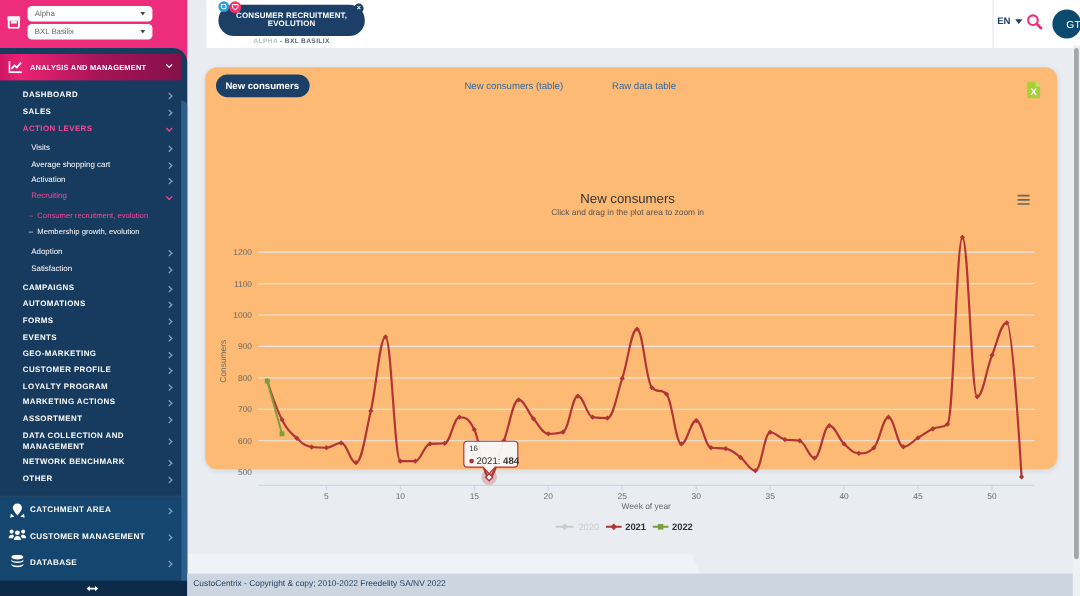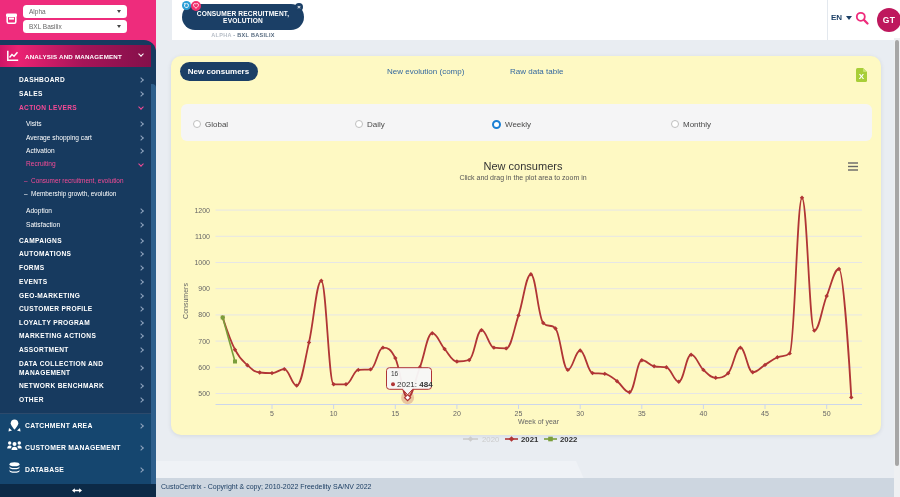--- a/index.html
+++ b/index.html
@@ -30,28 +30,28 @@
 
 
 #header { position:absolute; left:172px; top:0; width:744px; height:40px; background:#fff; border-bottom-right-radius:16px; }
 #pill { position:absolute; left:10px; top:3.5px; width:122px; height:26px; background:#1b3f66; border-radius:13px; color:#fff; text-align:center; font-size:6.6px; font-weight:bold; letter-spacing:.15px; padding-top:6px; line-height:7.4px; }
 #subpill { position:absolute; left:0px; top:31.5px; width:142px; text-align:center; font-size:5.5px; font-weight:bold; letter-spacing:.3px; color:#54687d; }
 #subpill .gy { color:#b6bdc6; }
 .cic { position:absolute; border-radius:50%; }
 #hsep { position:absolute; left:655px; top:0; width:1px; height:40px; background:#e3e8ee; }
 #en { position:absolute; left:659px; top:13px; font-size:8px; font-weight:bold; color:#1b3f66; }
 #encar { position:absolute; left:674px; top:16px; width:0; height:0; border-left:3px solid transparent; border-right:3px solid transparent; border-top:4px solid #1b3f66; }
-#gt { position:absolute; left:705px; top:8px; width:24px; height:24px; border-radius:50%; background:#be185d; color:#fff; font-size:8.5px; font-weight:bold; text-align:center; line-height:24px; letter-spacing:.3px; }
+#gt { position:absolute; left:705px; top:8px; width:24px; height:24px; border-radius:50%; background:#0c4a6e; color:#fff; font-size:8.5px; font-weight:normal; text-align:right; line-height:24px; letter-spacing:.3px; }
 
 
 #sbtrack { position:absolute; left:894px; top:38px; width:6px; height:459px; background:#eef0f2; }
 #sbthumb { position:absolute; left:895px; top:40px; width:4px; height:426px; background:#a6a6a6; border-radius:2px; }
 
 
-#card { position:absolute; left:171px; top:55.5px; width:710px; height:379px; background:#fef9c3; border-radius:10px; box-shadow:0 1px 4px rgba(20,40,70,0.10); }
+#card { position:absolute; left:171px; top:55.5px; width:710px; height:335px; background:#fdba74; border-radius:10px; box-shadow:0 1px 4px rgba(20,40,70,0.10); }
 #tabpill { position:absolute; left:8.5px; top:6.2px; width:78px; height:19.6px; background:#1b3f66; border-radius:10px; color:#fff; font-size:8px; font-weight:bold; text-align:center; line-height:19.6px; }
 .tab { position:absolute; top:6.2px; height:19.6px; line-height:19.6px; font-size:8px; color:#35699f; }
 #xls { position:absolute; left:685px; top:12px; }
 #radiobar { position:absolute; left:10px; top:48.5px; width:691px; height:37px; background:#f5f5f6; border-radius:6px; }
 .rad { position:absolute; top:16px; width:8px; height:8px; border-radius:50%; background:#fff; border:1px solid #bfbfbf; }
 .rad.on { border:2.6px solid #1a7fd4; width:9px; height:9px; top:15.5px; }
 .rlb { position:absolute; top:15.5px; font-size:8px; color:#4a4a4a; }
 #footer { position:absolute; left:156px; top:477.5px; width:744px; height:19.5px; background:#cdd6e0; }
 #footer div { font-size:7px; color:#1c3e63; padding:5px 0 0 5px; }
 #bgmark { position:absolute; left:156px; top:461px; width:744px; height:36px; overflow:hidden; }
@@ -174,37 +174,27 @@
   <div id="encar"></div>
   <svg class="abs" style="left:683px;top:11px" width="14" height="14" viewBox="0 0 14 14">
     <circle cx="5.8" cy="5.8" r="4" fill="none" stroke="#ee2c7c" stroke-width="1.8"></circle>
     <line x1="8.9" y1="8.9" x2="12.5" y2="12.5" stroke="#ee2c7c" stroke-width="2.2" stroke-linecap="round"></line>
   </svg>
   <div id="gt">GT</div>
 </div>
 
 <div id="card">
   <div id="tabpill">New consumers</div>
-  <div class="tab" style="left:216px">New evolution (comp)</div>
+  <div class="tab" style="left:216px">New consumers (table)</div>
   <div class="tab" style="left:339px">Raw data table</div>
   <svg id="xls" width="11" height="14" viewBox="0 0 11 14">
     <path d="M0 1.5 Q0 0 1.5 0 L7 0 L11 4 L11 12.5 Q11 14 9.5 14 L1.5 14 Q0 14 0 12.5 Z" fill="#a8ce38"></path>
     <path d="M7 0 L11 4 L8 4 Q7 4 7 3 Z" fill="#c6e36e"></path>
     <text x="5.5" y="11" text-anchor="middle" font-size="8" font-weight="bold" fill="#fff" font-family="Liberation Sans">X</text>
   </svg>
-  <div id="radiobar">
-    <div class="rad" style="left:12px"></div>
-      <div class="rlb" style="left:24px">Global</div>
-    <div class="rad" style="left:174px"></div>
-      <div class="rlb" style="left:186px">Daily</div>
-    <div class="rad on" style="left:311px"></div>
-      <div class="rlb" style="left:324px">Weekly</div>
-    <div class="rad" style="left:490px"></div>
-      <div class="rlb" style="left:502px">Monthly</div>
-  </div>
   <svg class="abs" style="left:0;top:90px" width="710" height="310" viewBox="0 0 710 310">
     <text x="352" y="23.5" text-anchor="middle" font-size="11" fill="#333">New consumers</text>
     <text x="352" y="33.5" text-anchor="middle" font-size="7" fill="#555">Click and drag in the plot area to zoom in</text>
     <g stroke="#666" stroke-width="1.4">
         <line x1="677" y1="17" x2="687" y2="17"></line>
         <line x1="677" y1="20.5" x2="687" y2="20.5"></line>
         <line x1="677" y1="24" x2="687" y2="24"></line>
       </g>
     <text x="17" y="155" text-anchor="middle" font-size="7" fill="#666" transform="rotate(270 17 155)">Consumers</text>
     <line x1="44.5" y1="247.5" x2="691" y2="247.5" stroke="#e6e6e6" stroke-width="1"></line>

